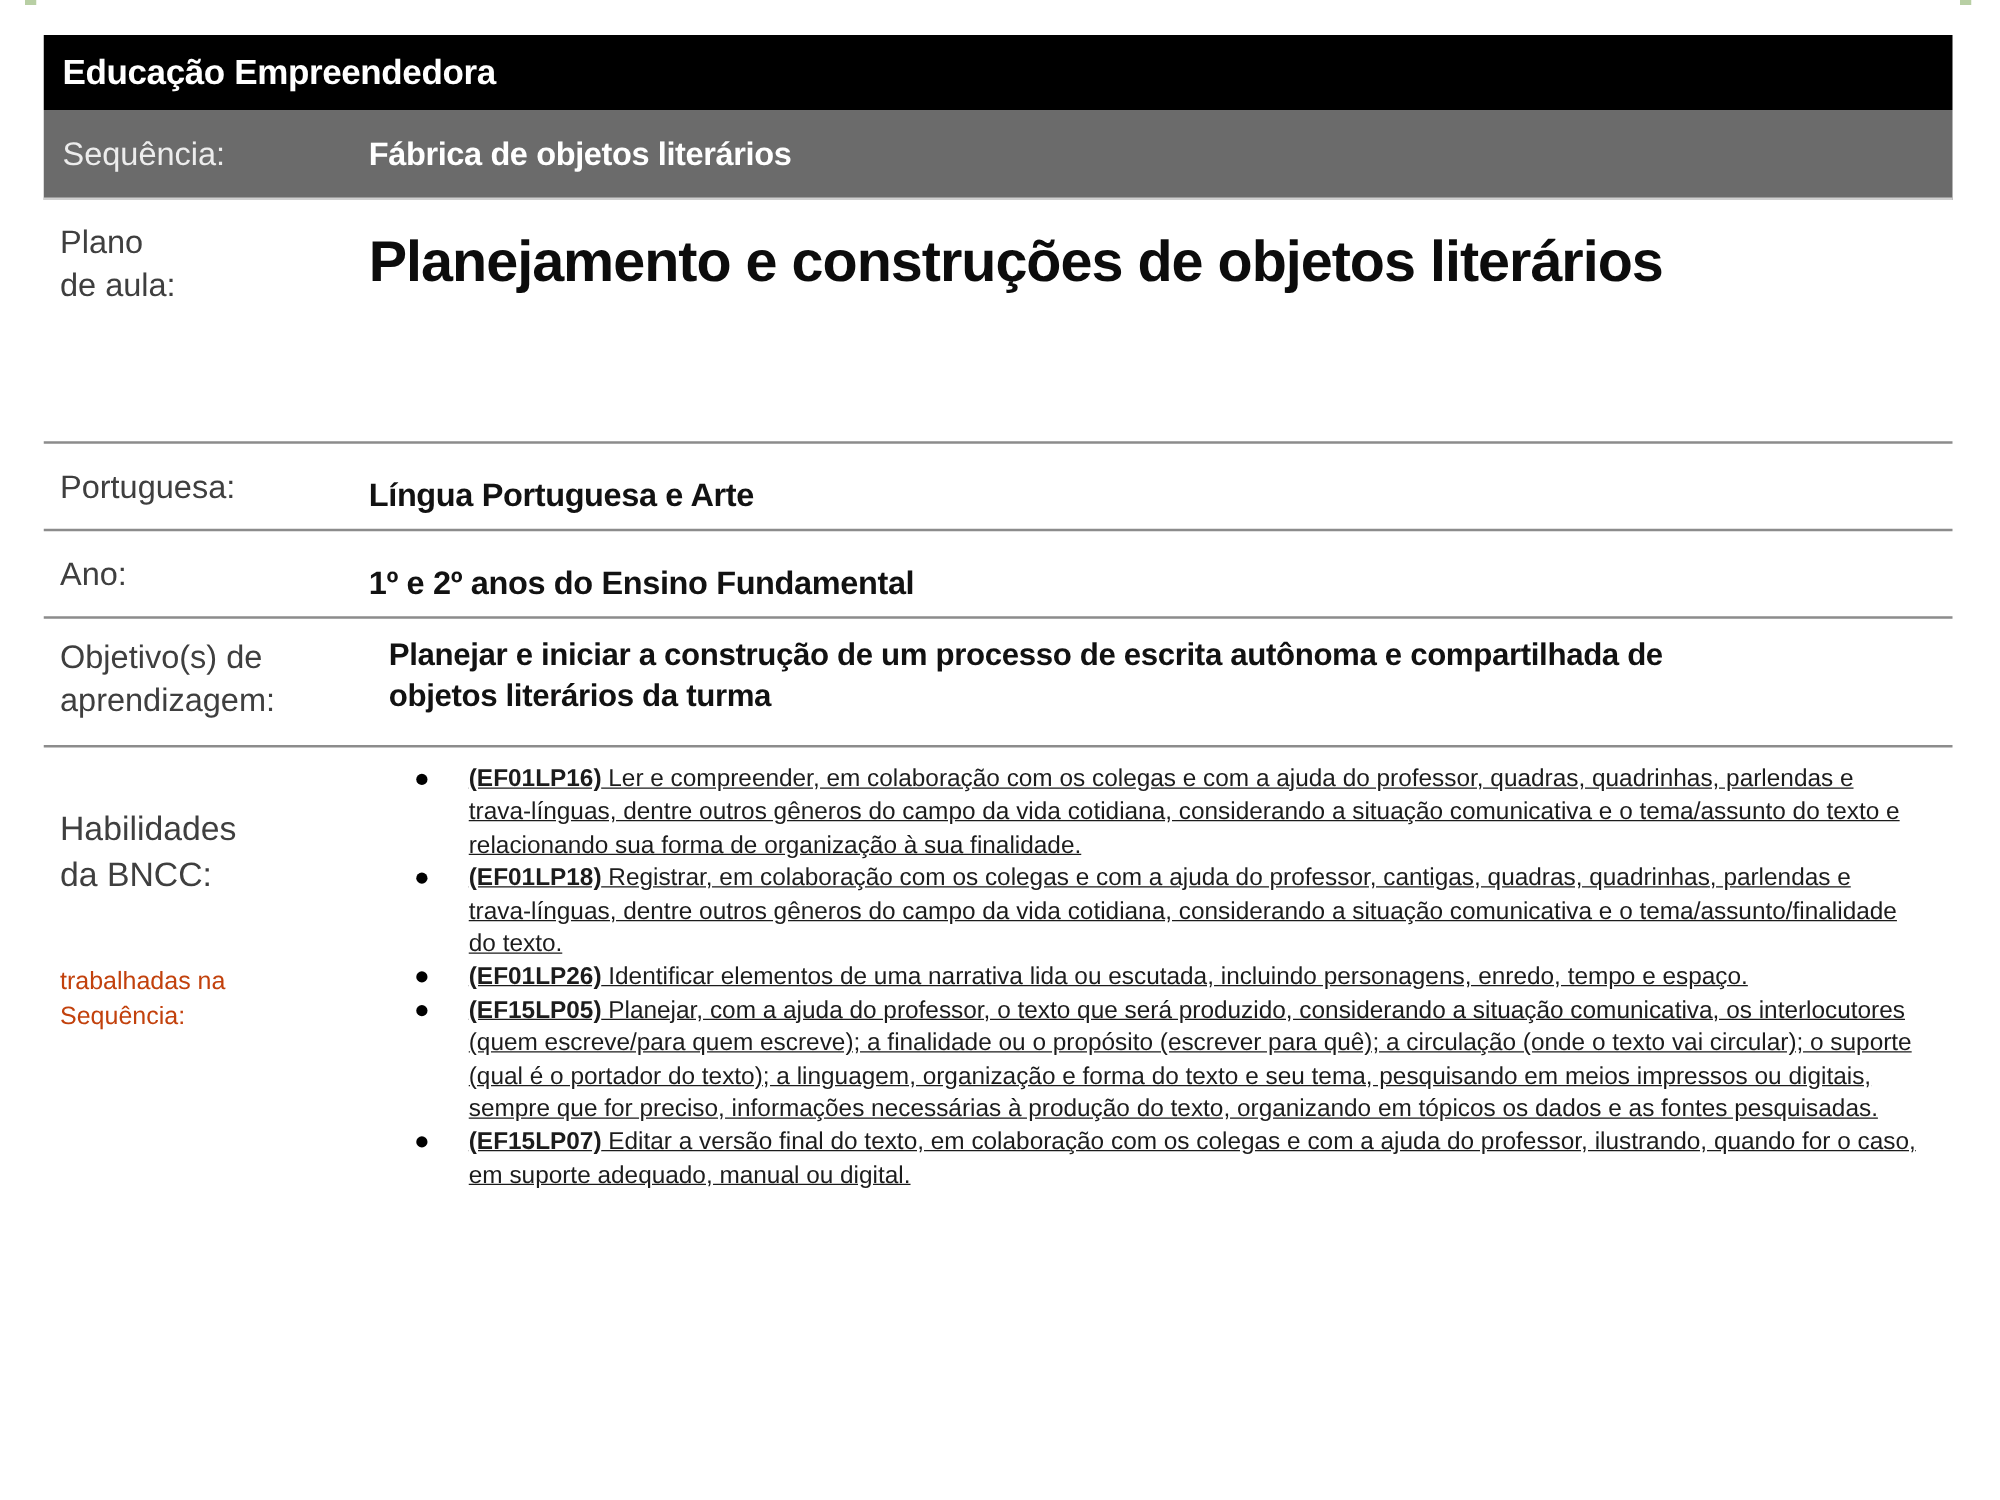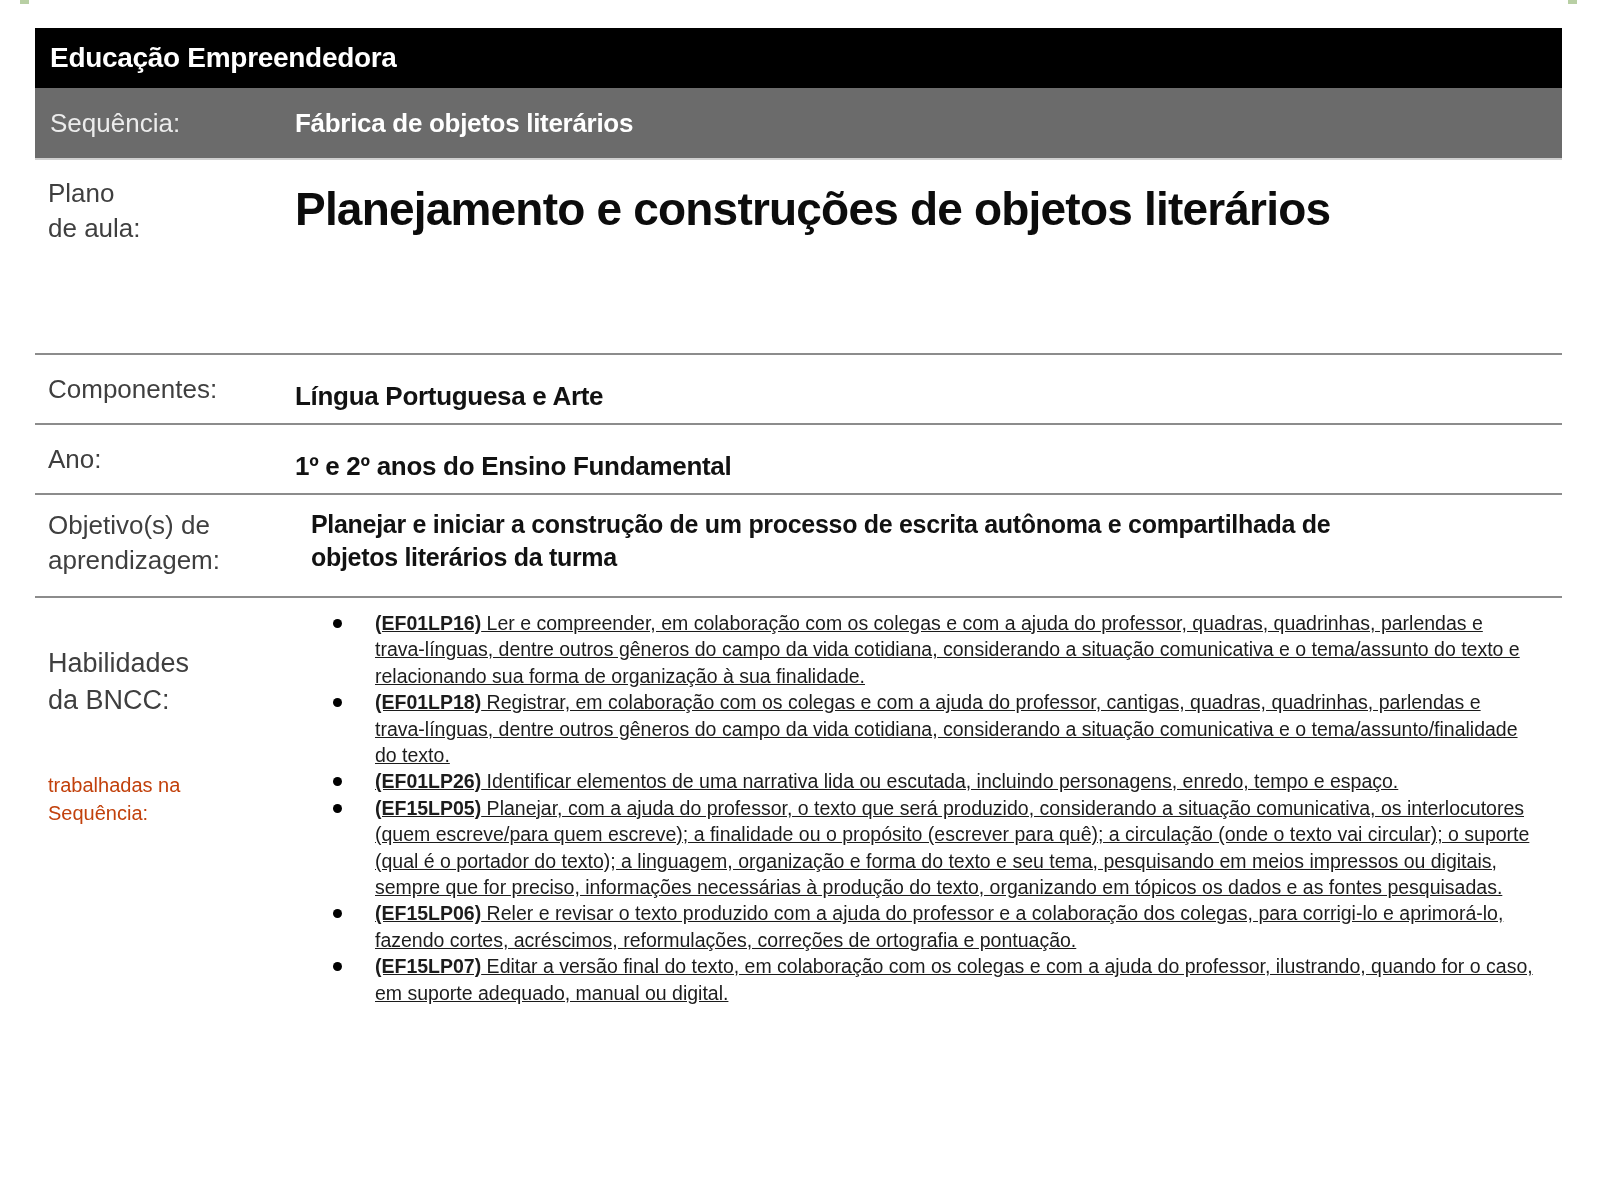--- a/index.html
+++ b/index.html
@@ -178,21 +178,21 @@
 
     <section class="row row-plano">
       <div class="cell label">Plano
 de aula:</div>
       <div class="cell value">
         <h2 class="big-title">Planejamento e construções de objetos literários</h2>
       </div>
     </section>
 
     <section class="row row-simple">
-      <div class="cell label">Componentes:</div>
+      <div class="cell label">Portuguesa:</div>
       <div class="cell value">Língua Portuguesa e Arte</div>
     </section>
 
     <section class="row row-simple">
       <div class="cell label">Ano:</div>
       <div class="cell value">1º e 2º anos do Ensino Fundamental</div>
     </section>
 
     <section class="row row-objetivo">
       <div class="cell label">Objetivo(s) de
@@ -206,20 +206,19 @@
 da BNCC:</div>
         <div class="hab-sublabel">trabalhadas na
 Sequência:</div>
       </div>
       <div class="cell value">
         <ul class="skills">
             <li><strong>(EF01LP16)</strong> Ler e compreender, em colaboração com os colegas e com a ajuda do professor, quadras, quadrinhas, parlendas e trava-línguas, dentre outros gêneros do campo da vida cotidiana, considerando a situação comunicativa e o tema/assunto do texto e relacionando sua forma de organização à sua finalidade.</li>
             <li><strong>(EF01LP18)</strong> Registrar, em colaboração com os colegas e com a ajuda do professor, cantigas, quadras, quadrinhas, parlendas e trava-línguas, dentre outros gêneros do campo da vida cotidiana, considerando a situação comunicativa e o tema/assunto/finalidade do texto.</li>
             <li><strong>(EF01LP26)</strong> Identificar elementos de uma narrativa lida ou escutada, incluindo personagens, enredo, tempo e espaço.</li>
             <li><strong>(EF15LP05)</strong> Planejar, com a ajuda do professor, o texto que será produzido, considerando a situação comunicativa, os interlocutores (quem escreve/para quem escreve); a finalidade ou o propósito (escrever para quê); a circulação (onde o texto vai circular); o suporte (qual é o portador do texto); a linguagem, organização e forma do texto e seu tema, pesquisando em meios impressos ou digitais, sempre que for preciso, informações necessárias à produção do texto, organizando em tópicos os dados e as fontes pesquisadas.</li>
-            <li><strong>(EF15LP06)</strong> Reler e revisar o texto produzido com a ajuda do professor e a colaboração dos colegas, para corrigi-lo e aprimorá-lo, fazendo cortes, acréscimos, reformulações, correções de ortografia e pontuação.</li>
             <li><strong>(EF15LP07)</strong> Editar a versão final do texto, em colaboração com os colegas e com a ajuda do professor, ilustrando, quando for o caso, em suporte adequado, manual ou digital.</li>
           </ul>
       </div>
     </section>
 
   </div>
 </div>
 
 </body></html>

